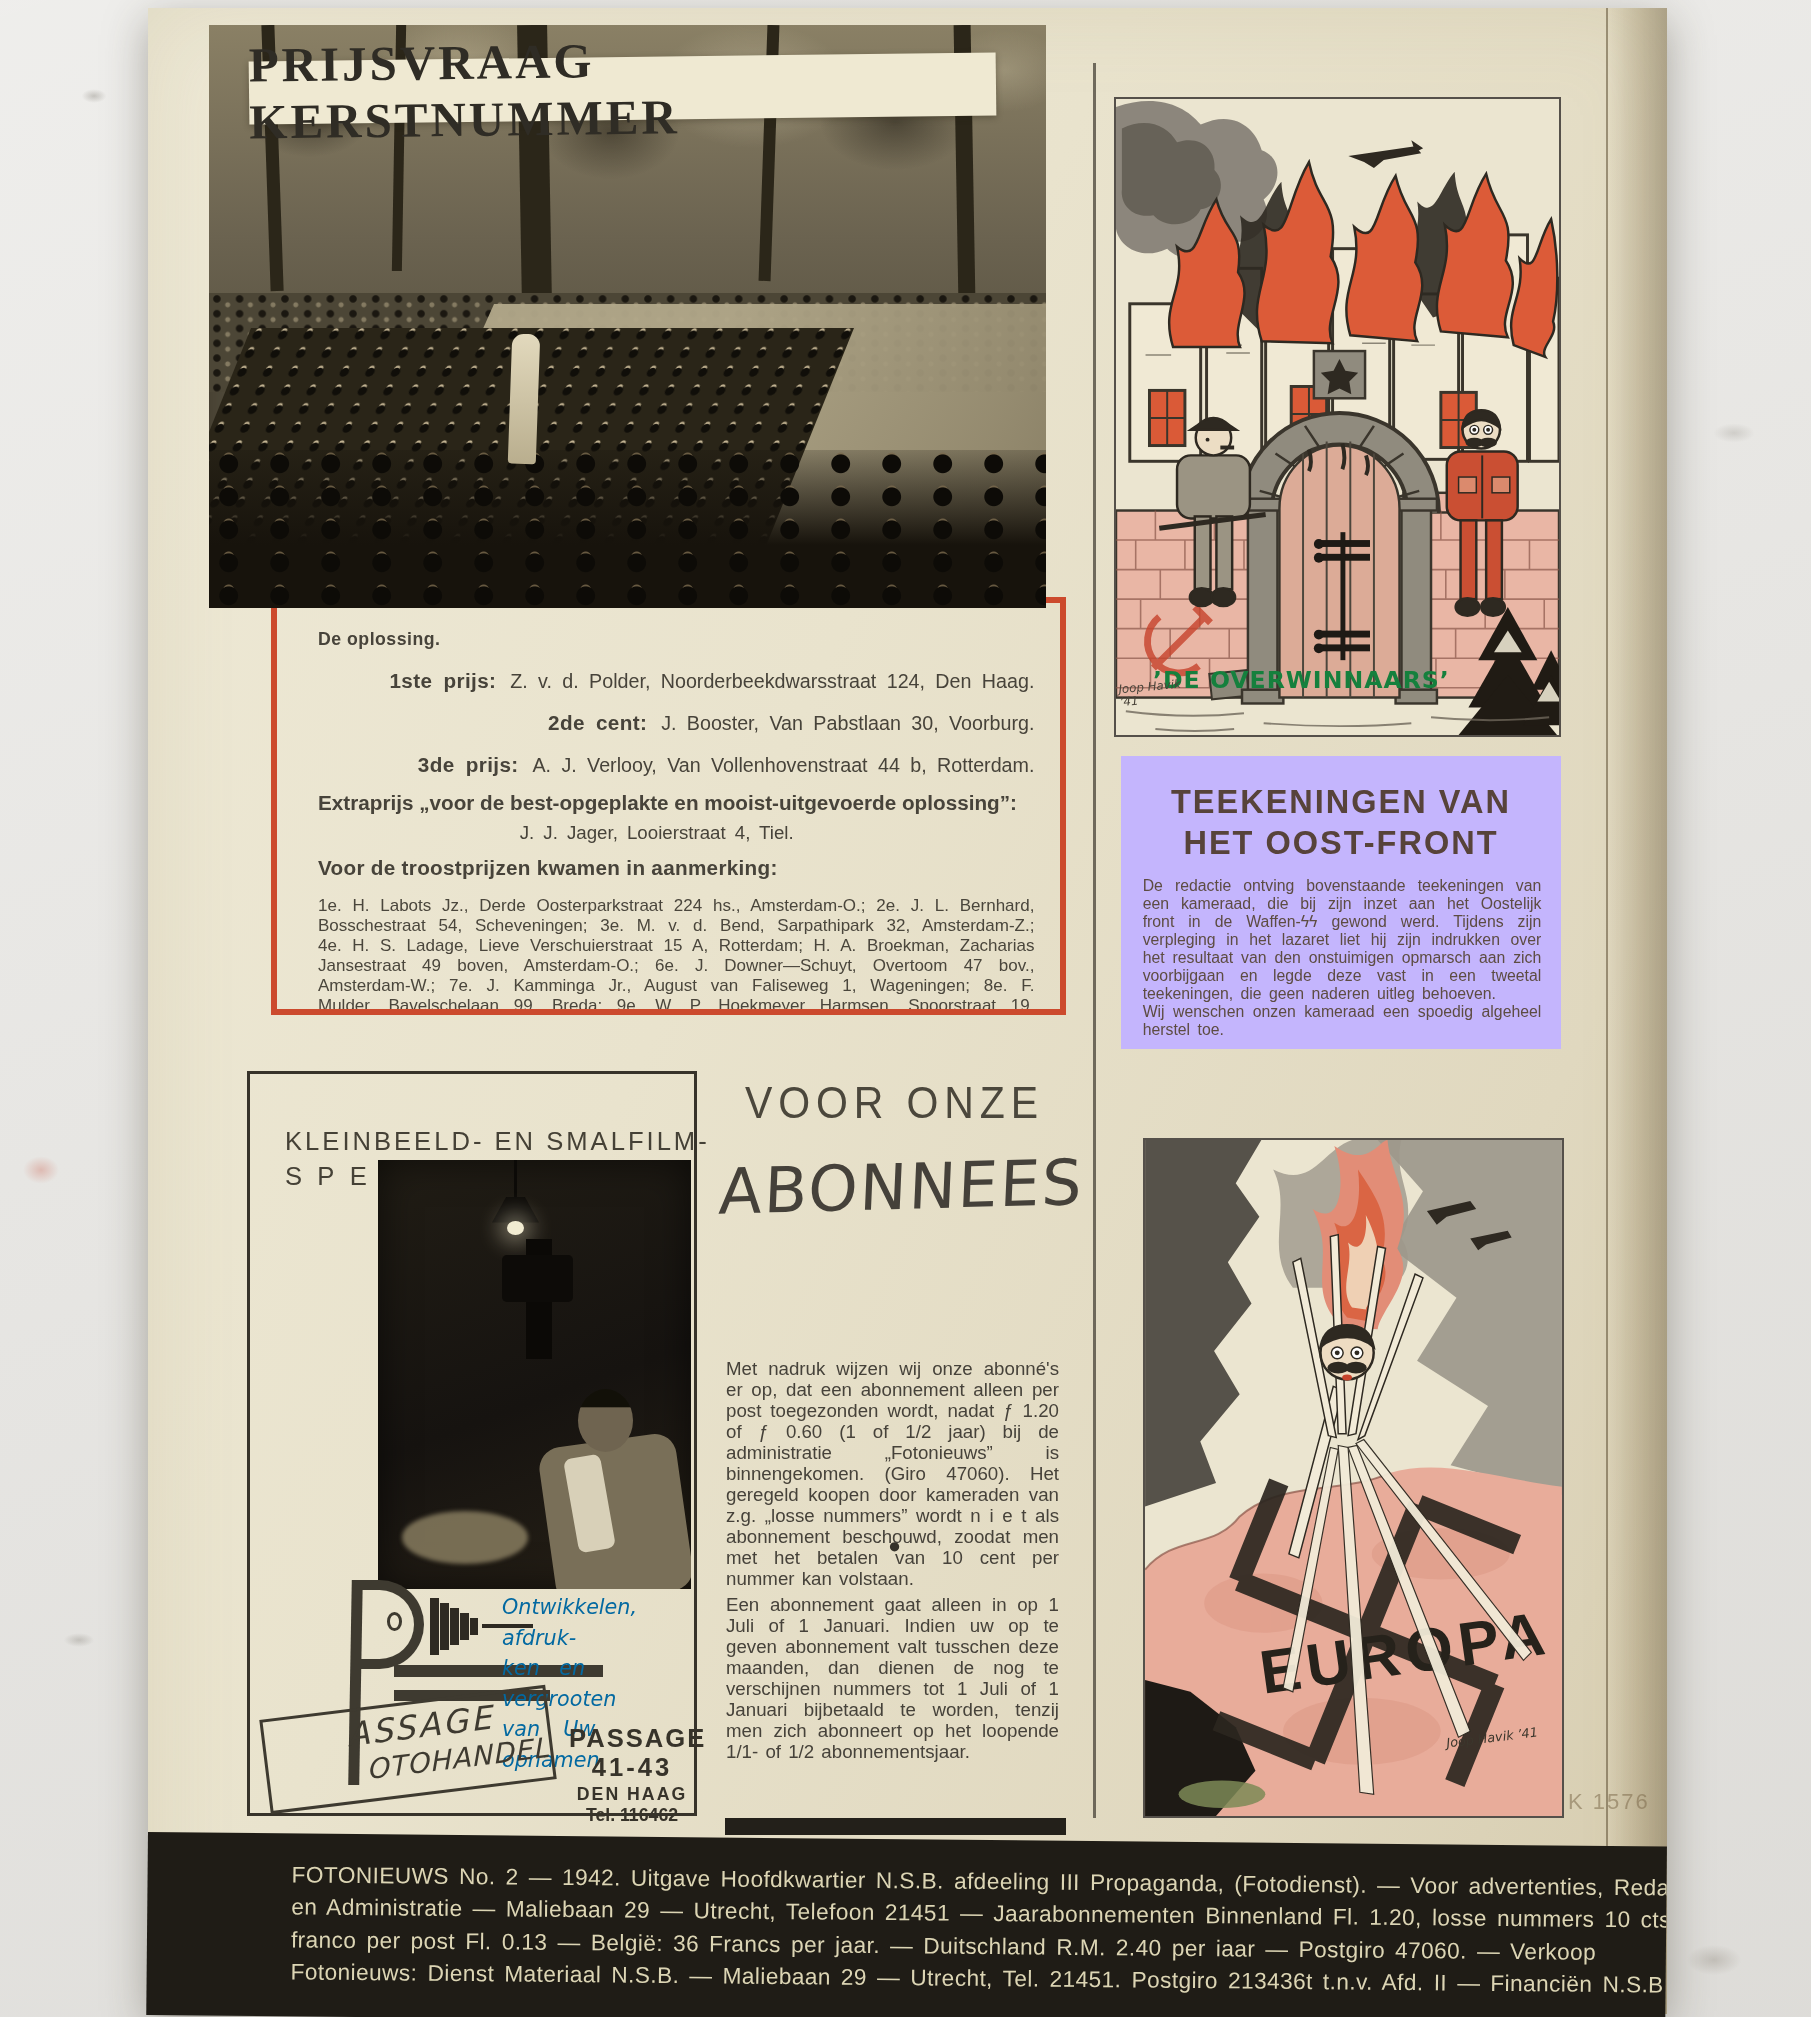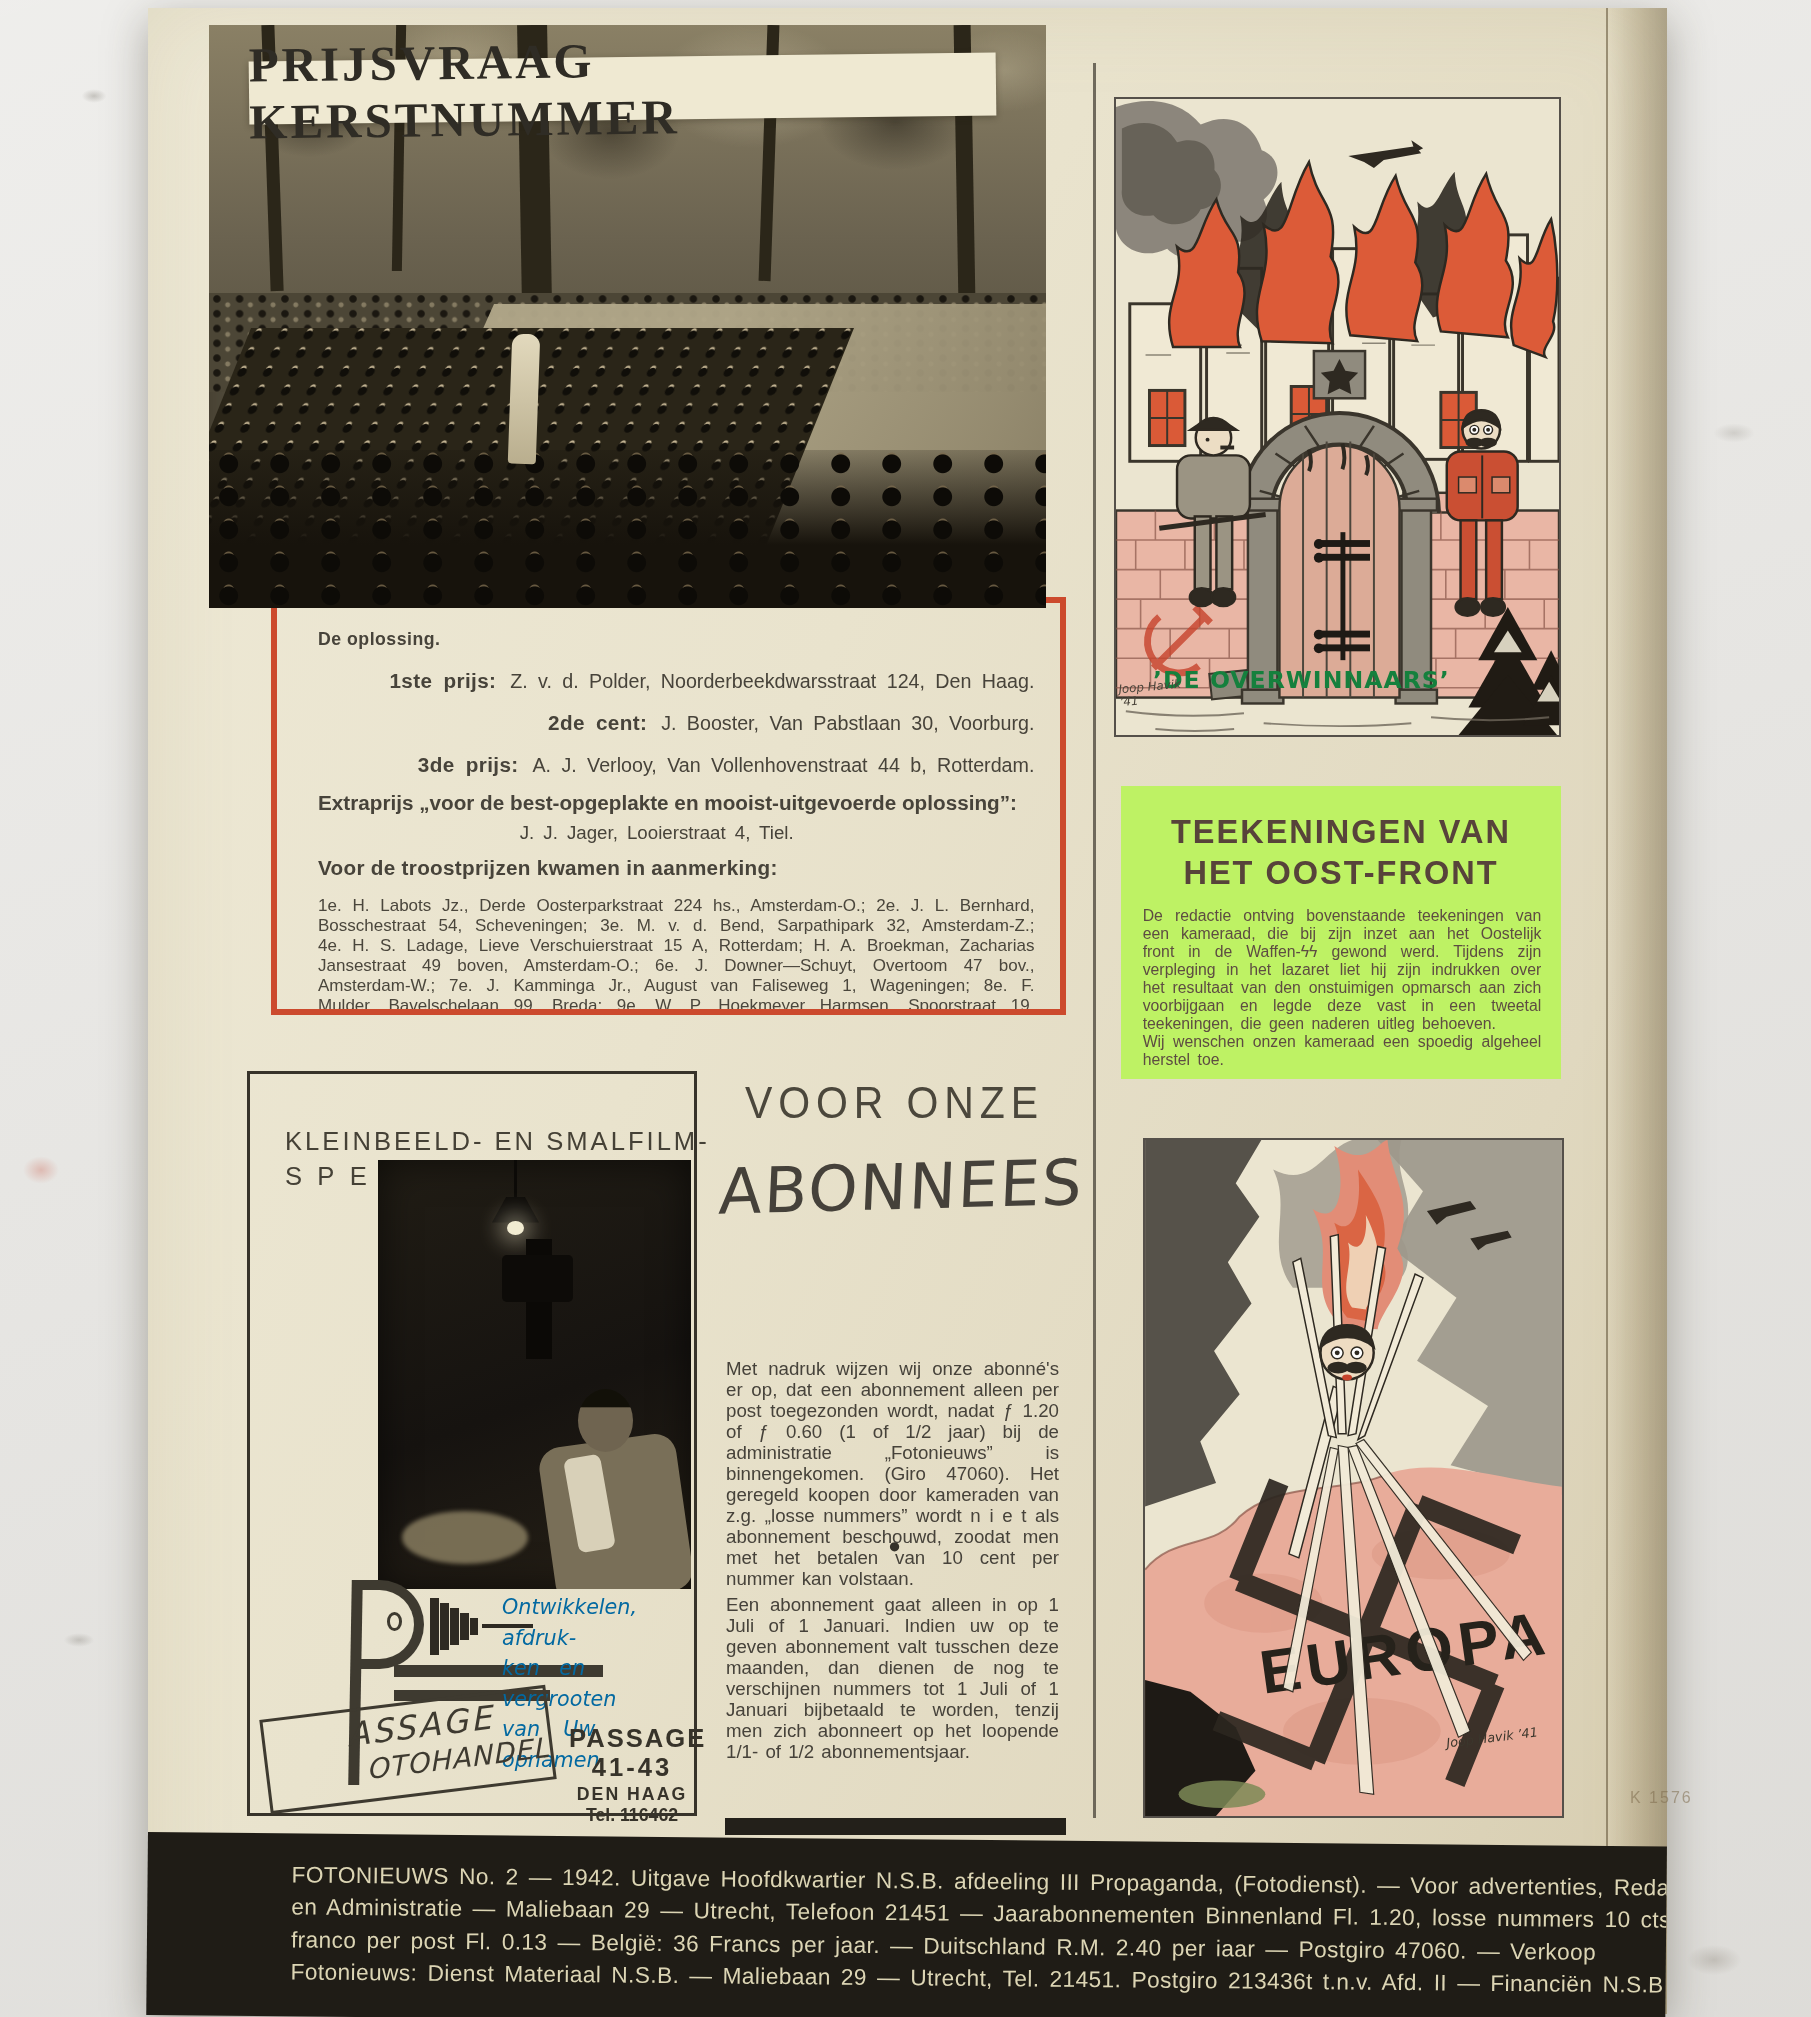--- a/index.html
+++ b/index.html
@@ -159,33 +159,33 @@
   .divider { left:1093px; top:63px; width:3px; height:1755px; background:#474237; opacity:.75; z-index:2; }
 
   .cartoon1 { left:1114px; top:97px; width:447px; height:640px; border:2.5px solid #55504a;
     background:#ebe5d0; z-index:2; overflow:hidden; }
   .cartoon1 svg, .cartoon2 svg { display:block; width:100%; height:100%; }
   .caption1 { left:1153px; top:666px; width:315px; z-index:5; font-family:"DejaVu Sans",sans-serif;
     font-weight:bold; font-size:23.6px; letter-spacing:1px; color:#15803d; white-space:nowrap; }
   .sig1 { left:1119px; top:680px; width:73px; z-index:5; font-size:11.8px; line-height:12.8px;
     color:#4a443a; transform:rotate(-5deg); font-family:"DejaVu Sans",sans-serif; font-style:italic; }
 
-  .oost { left:1121px; top:786px; width:440px; height:293px; background:#bef264; z-index:2; overflow:hidden; }
+  .oost { left:1121px; top:756px; width:440px; height:293px; background:#c4b5fd; z-index:2; overflow:hidden; }
   .oost-t { text-align:center; font-size:32.5px; font-weight:bold; letter-spacing:2px; color:#57433a; line-height:41px; }
   .oost-t1 { margin-top:25.6px; }
   .oost-body { margin:13.8px 19.7px 0 21.7px; font-size:15.8px; line-height:18px; text-align:justify;
     word-spacing:3px; color:#5d4c42; }
   .oost-body2 { margin:0 19.7px 0 21.7px; font-size:15.8px; line-height:18px; text-align:justify;
     word-spacing:3px; color:#5d4c42; }
 
   .cartoon2 { left:1143px; top:1138px; width:421px; height:680px; border:2.5px solid #55504a;
     background:#ebe5d0; z-index:2; overflow:hidden; }
   .sig2 { left:1446px; top:1730px; z-index:5; font-size:12.8px; color:#3b362c;
     transform:rotate(-7deg); font-family:"DejaVu Sans",sans-serif; font-style:italic; }
-  .kcode { left:1630px; top:1789px; z-index:5; font-size:16px; letter-spacing:2px; color:rgba(125,108,76,.55); }
+  .kcode { left:1568px; top:1789px; z-index:5; font-size:22px; letter-spacing:2px; color:rgba(125,108,76,.55); }
 
   
   .footer { left:148px; top:1832px; width:1519px; height:183px; background:#1f1c16;
     transform:rotate(0.55deg); transform-origin:top left; z-index:6; overflow:hidden; }
   .footer-lines { padding:24.6px 27.6px 0 144px; color:#dcd5b4; font-size:22.7px; line-height:32.5px;
     letter-spacing:0.4px; word-spacing:3.4px; white-space:nowrap; }
 </style>
 </head>
 <body>
 

